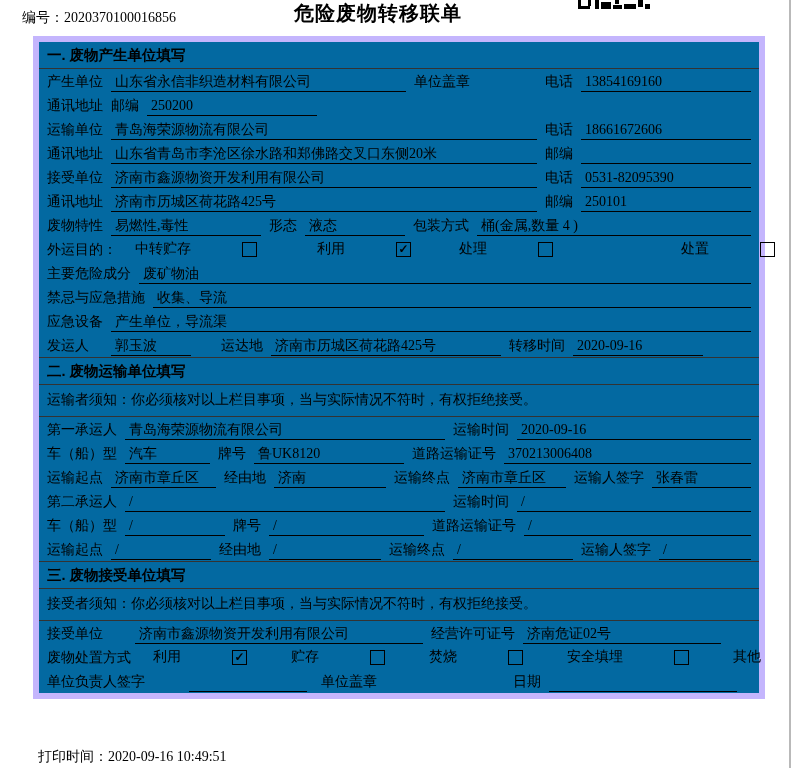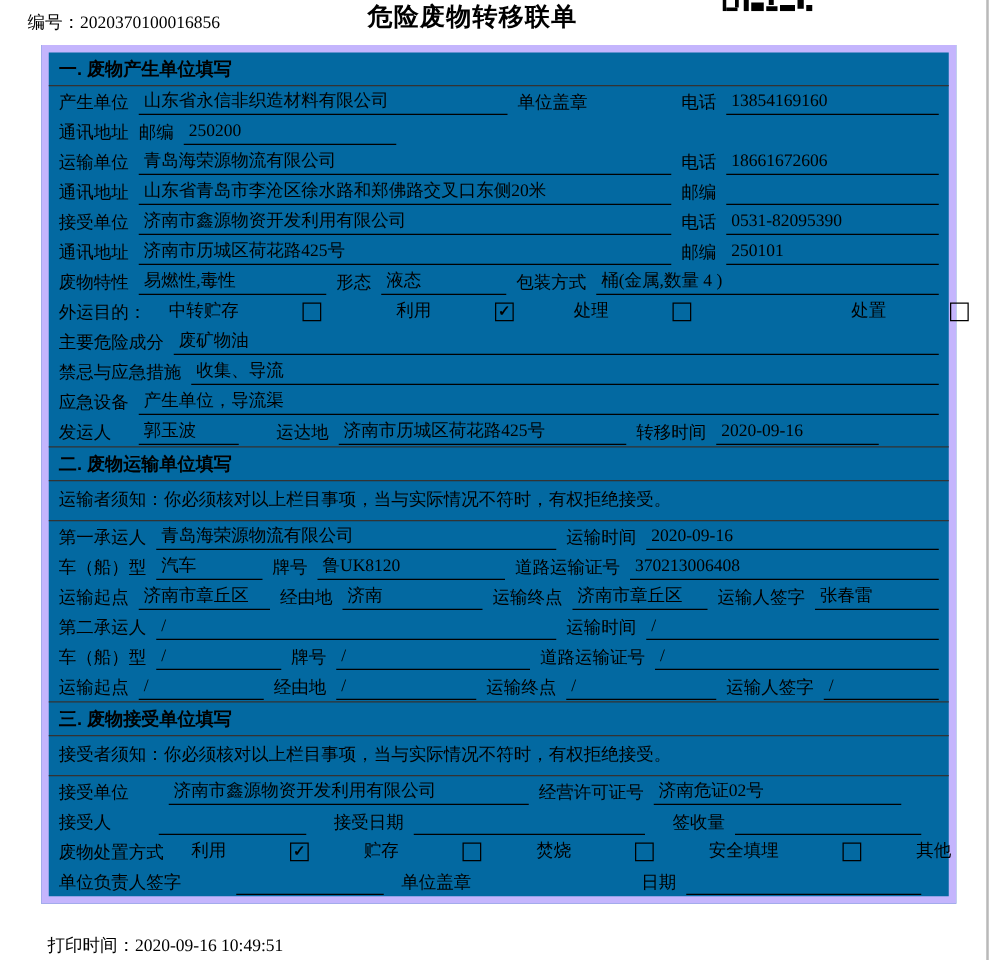--- a/index.html
+++ b/index.html
@@ -205,28 +205,20 @@
       </div>
       <div class="sec-header"><span>三. 废物接受单位填写</span></div>
       <div class="notice-row"><span>接受者须知：你必须核对以上栏目事项，当与实际情况不符时，有权拒绝接受。</span></div>
       <div class="row">
         <span class="lbl">接受单位</span>
         <span class="fld" style="width: 288px; margin-left: 24px;"><span class="fld-text">济南市鑫源物资开发利用有限公司</span></span>
         <span class="lbl">经营许可证号</span>
         <span class="fld" style="flex: 1 1 20px; margin-right: 30px;"><span class="fld-text">济南危证02号</span></span>
       </div>
       <div class="row">
-        <span class="lbl">接受人</span>
-        <span class="fld" style="width: 118px; margin-left: 30px;"><span class="fld-text"></span></span>
-        <span class="lbl" style="margin-left: 14px;">接受日期</span>
-        <span class="fld" style="width: 185px;"><span class="fld-text"></span></span>
-        <span class="lbl" style="margin-left: 14px;">签收量</span>
-        <span class="fld" style="flex: 1 1 20px; margin-right: 14px;"><span class="fld-text"></span></span>
-      </div>
-      <div class="row">
         <span class="lbl">废物处置方式</span>
         <span class="cbg" style="margin-left: 14px; margin-right: 44px;">
           <span>利用</span>
           <span class="cb">✓</span>
         </span>
         <span class="cbg" style="margin-right: 44px;">
           <span>贮存</span>
           <span class="cb"></span>
         </span>
         <span class="cbg" style="margin-right: 44px;">

